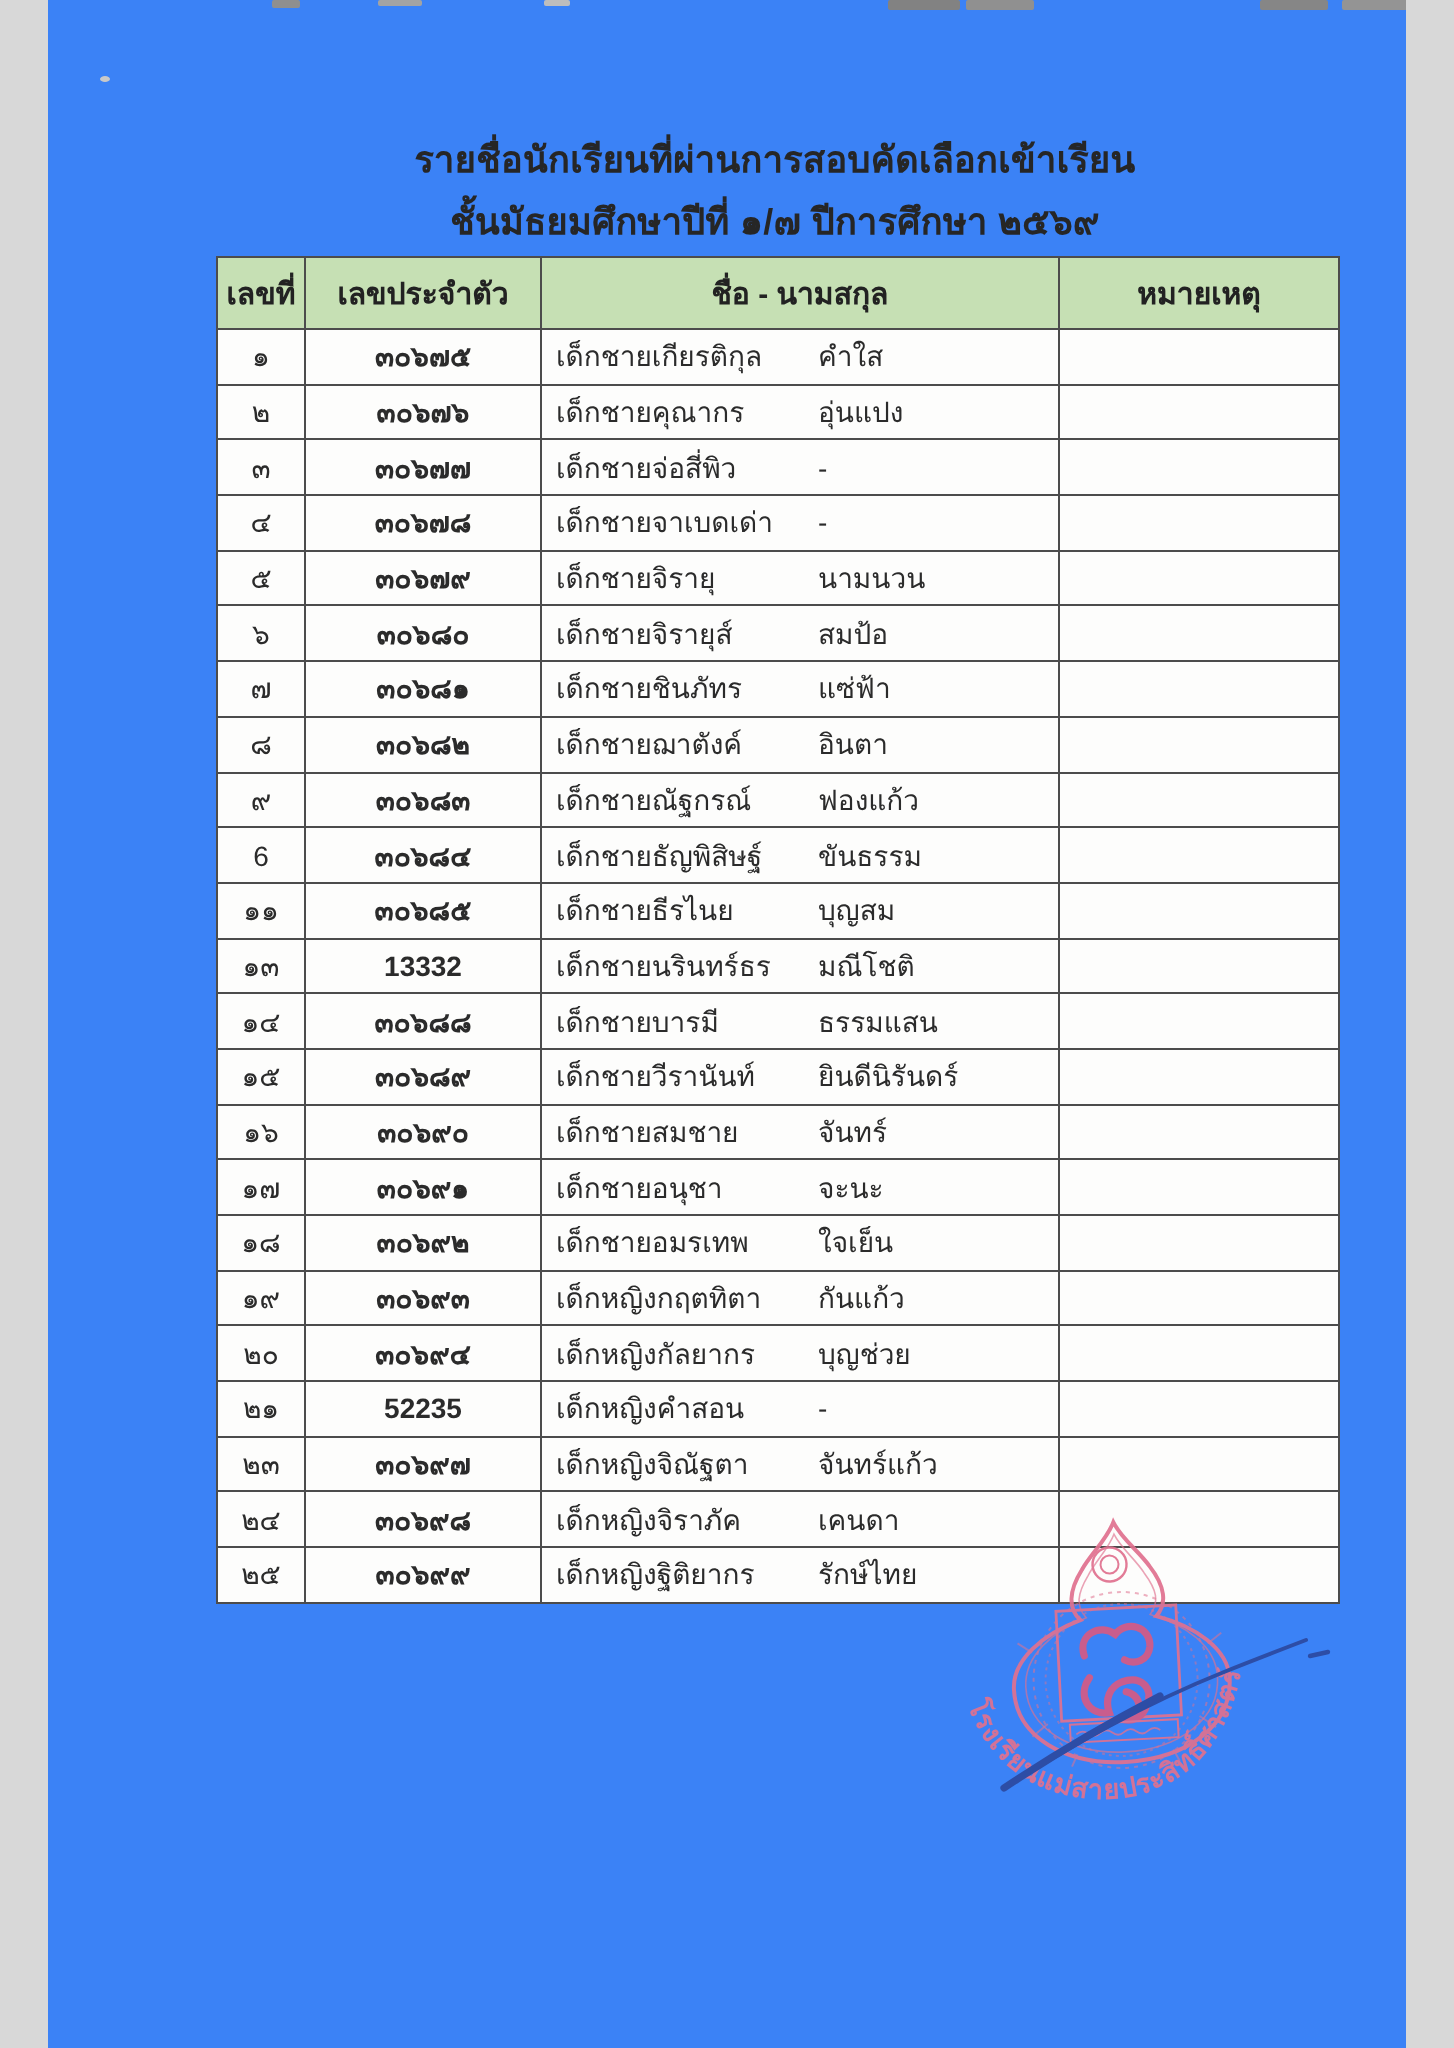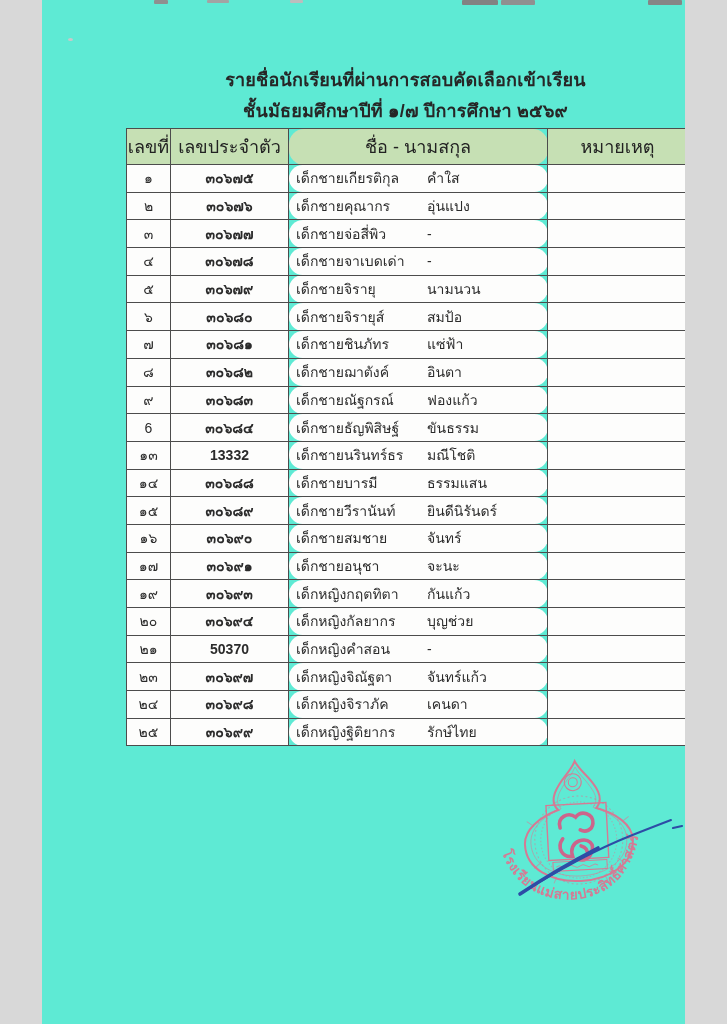--- a/index.html
+++ b/index.html
@@ -1,47 +1,47 @@
 <!DOCTYPE html>
 <html><head>
 <meta charset="utf-8">
 <style>
   html,body{margin:0;padding:0;background:#d8d8d8;}
   .page{
     position:relative;width:643px;height:1024px;margin:0 auto;
-    background:#5eead4;overflow:hidden;
-    font-family:"Liberation Sans","DejaVu Sans",sans-serif;color:#2b2b2b;
+    background:#3b82f6;overflow:hidden;
+    font-family:"Liberation Sans","DejaVu Sans",sans-serif;color:#2b2b2b;padding-left:36px;
   }
   
   .scan-mark{position:absolute;top:0;border-radius:1px;}
   .dot-mark{position:absolute;left:26px;top:38px;width:5px;height:3px;background:#c9c9c9;border-radius:50%;}
 
   .title{
     position:absolute;top:65px;left:0;width:727px;text-align:center;
     font-size:18px;font-weight:bold;line-height:31px;color:#262626;
     letter-spacing:.2px;
   }
 
   table.students{
     position:absolute;left:84px;top:128px;width:561px;
     border-collapse:collapse;table-layout:fixed;
   }
   table.students th, table.students td{
     border:1px solid #4c4c4c;padding:0;overflow:hidden;white-space:nowrap;
   }
   table.students thead th{
-    height:35px;font-size:18px;font-weight:normal;color:#222;
+    height:35px;font-size:15px;font-weight:bold;color:#222;
     text-align:center;vertical-align:middle;
   }
   table.students tbody td{
     height:26.7px;font-size:14px;vertical-align:middle;background:#fdfdfc;
   }
   .c-no{width:44px;text-align:center;}
   .c-id{width:118px;text-align:center;font-weight:bold;}
-  .c-name{width:259px;text-align:left;padding-left:7px !important;border-radius:15px;}
+  .c-name{width:259px;text-align:left;padding-left:7px !important;}
   .c-note{width:140px;}
   .fn{display:inline-block;width:131px;}
 
   .stamp-svg{position:absolute;left:453px;top:754px;width:212px;height:186px;}
 </style>
 </head>
 <body>
 
 <div class="page">
 
@@ -129,20 +129,26 @@
           <td class="c-name"><span class="fn">เด็กชายณัฐกรณ์</span><span>ฟองแก้ว</span></td>
           <td class="c-note"></td>
         </tr>
         <tr>
           <td class="c-no">6</td>
           <td class="c-id">๓๐๖๘๔</td>
           <td class="c-name"><span class="fn">เด็กชายธัญพิสิษฐ์</span><span>ขันธรรม</span></td>
           <td class="c-note"></td>
         </tr>
         <tr>
+          <td class="c-no">๑๑</td>
+          <td class="c-id">๓๐๖๘๕</td>
+          <td class="c-name"><span class="fn">เด็กชายธีรไนย</span><span>บุญสม</span></td>
+          <td class="c-note"></td>
+        </tr>
+        <tr>
           <td class="c-no">๑๓</td>
           <td class="c-id">13332</td>
           <td class="c-name"><span class="fn">เด็กชายนรินทร์ธร</span><span>มณีโชติ</span></td>
           <td class="c-note"></td>
         </tr>
         <tr>
           <td class="c-no">๑๔</td>
           <td class="c-id">๓๐๖๘๘</td>
           <td class="c-name"><span class="fn">เด็กชายบารมี</span><span>ธรรมแสน</span></td>
           <td class="c-note"></td>
@@ -159,34 +165,40 @@
           <td class="c-name"><span class="fn">เด็กชายสมชาย</span><span>จันทร์</span></td>
           <td class="c-note"></td>
         </tr>
         <tr>
           <td class="c-no">๑๗</td>
           <td class="c-id">๓๐๖๙๑</td>
           <td class="c-name"><span class="fn">เด็กชายอนุชา</span><span>จะนะ</span></td>
           <td class="c-note"></td>
         </tr>
         <tr>
+          <td class="c-no">๑๘</td>
+          <td class="c-id">๓๐๖๙๒</td>
+          <td class="c-name"><span class="fn">เด็กชายอมรเทพ</span><span>ใจเย็น</span></td>
+          <td class="c-note"></td>
+        </tr>
+        <tr>
           <td class="c-no">๑๙</td>
           <td class="c-id">๓๐๖๙๓</td>
           <td class="c-name"><span class="fn">เด็กหญิงกฤตทิตา</span><span>กันแก้ว</span></td>
           <td class="c-note"></td>
         </tr>
         <tr>
           <td class="c-no">๒๐</td>
           <td class="c-id">๓๐๖๙๔</td>
           <td class="c-name"><span class="fn">เด็กหญิงกัลยากร</span><span>บุญช่วย</span></td>
           <td class="c-note"></td>
         </tr>
         <tr>
           <td class="c-no">๒๑</td>
-          <td class="c-id">50370</td>
+          <td class="c-id">52235</td>
           <td class="c-name"><span class="fn">เด็กหญิงคำสอน</span><span>-</span></td>
           <td class="c-note"></td>
         </tr>
         <tr>
           <td class="c-no">๒๓</td>
           <td class="c-id">๓๐๖๙๗</td>
           <td class="c-name"><span class="fn">เด็กหญิงจิณัฐตา</span><span>จันทร์แก้ว</span></td>
           <td class="c-note"></td>
         </tr>
         <tr>

